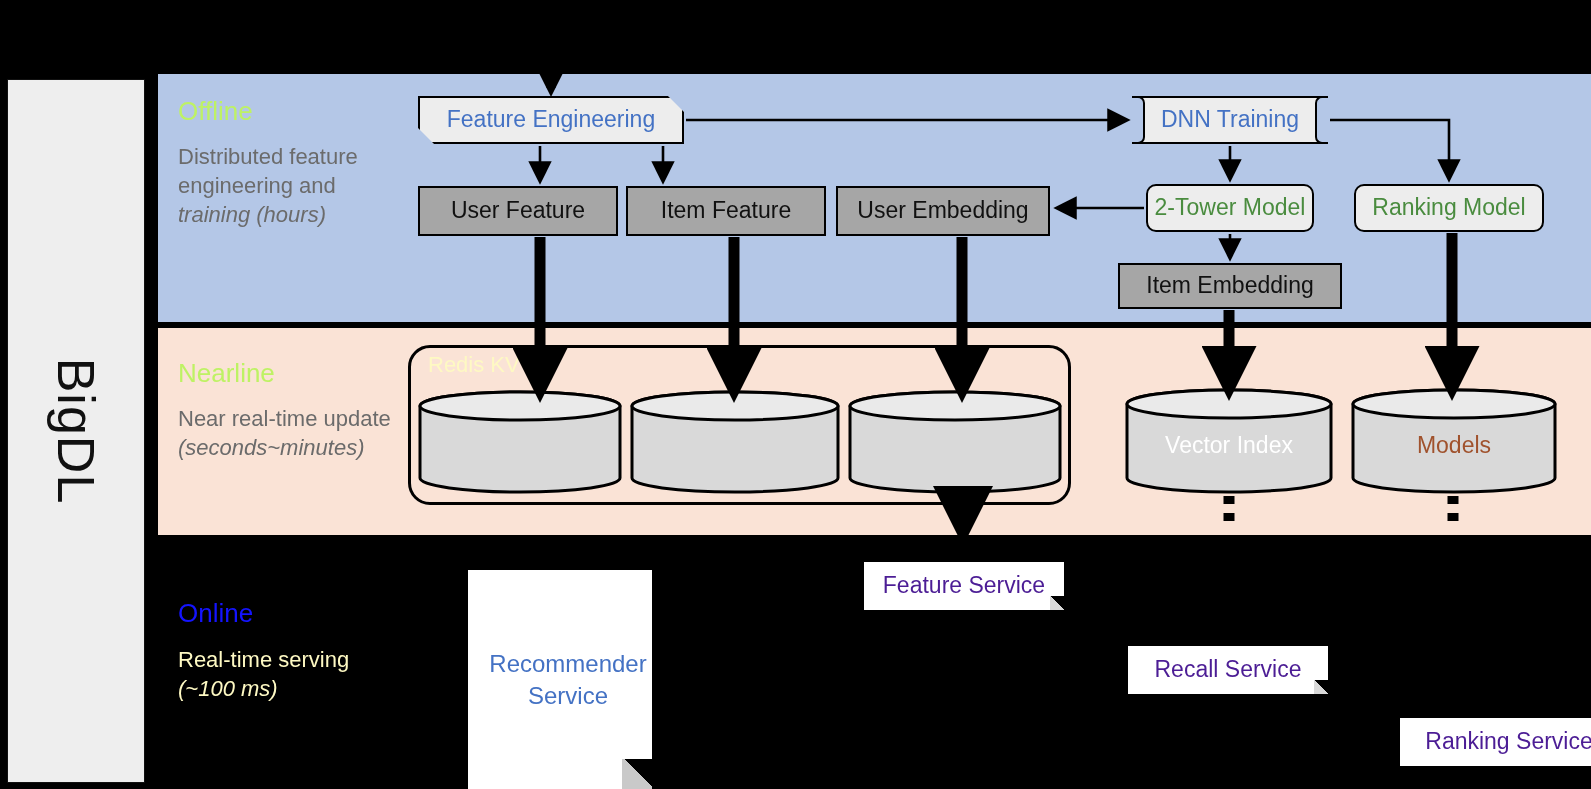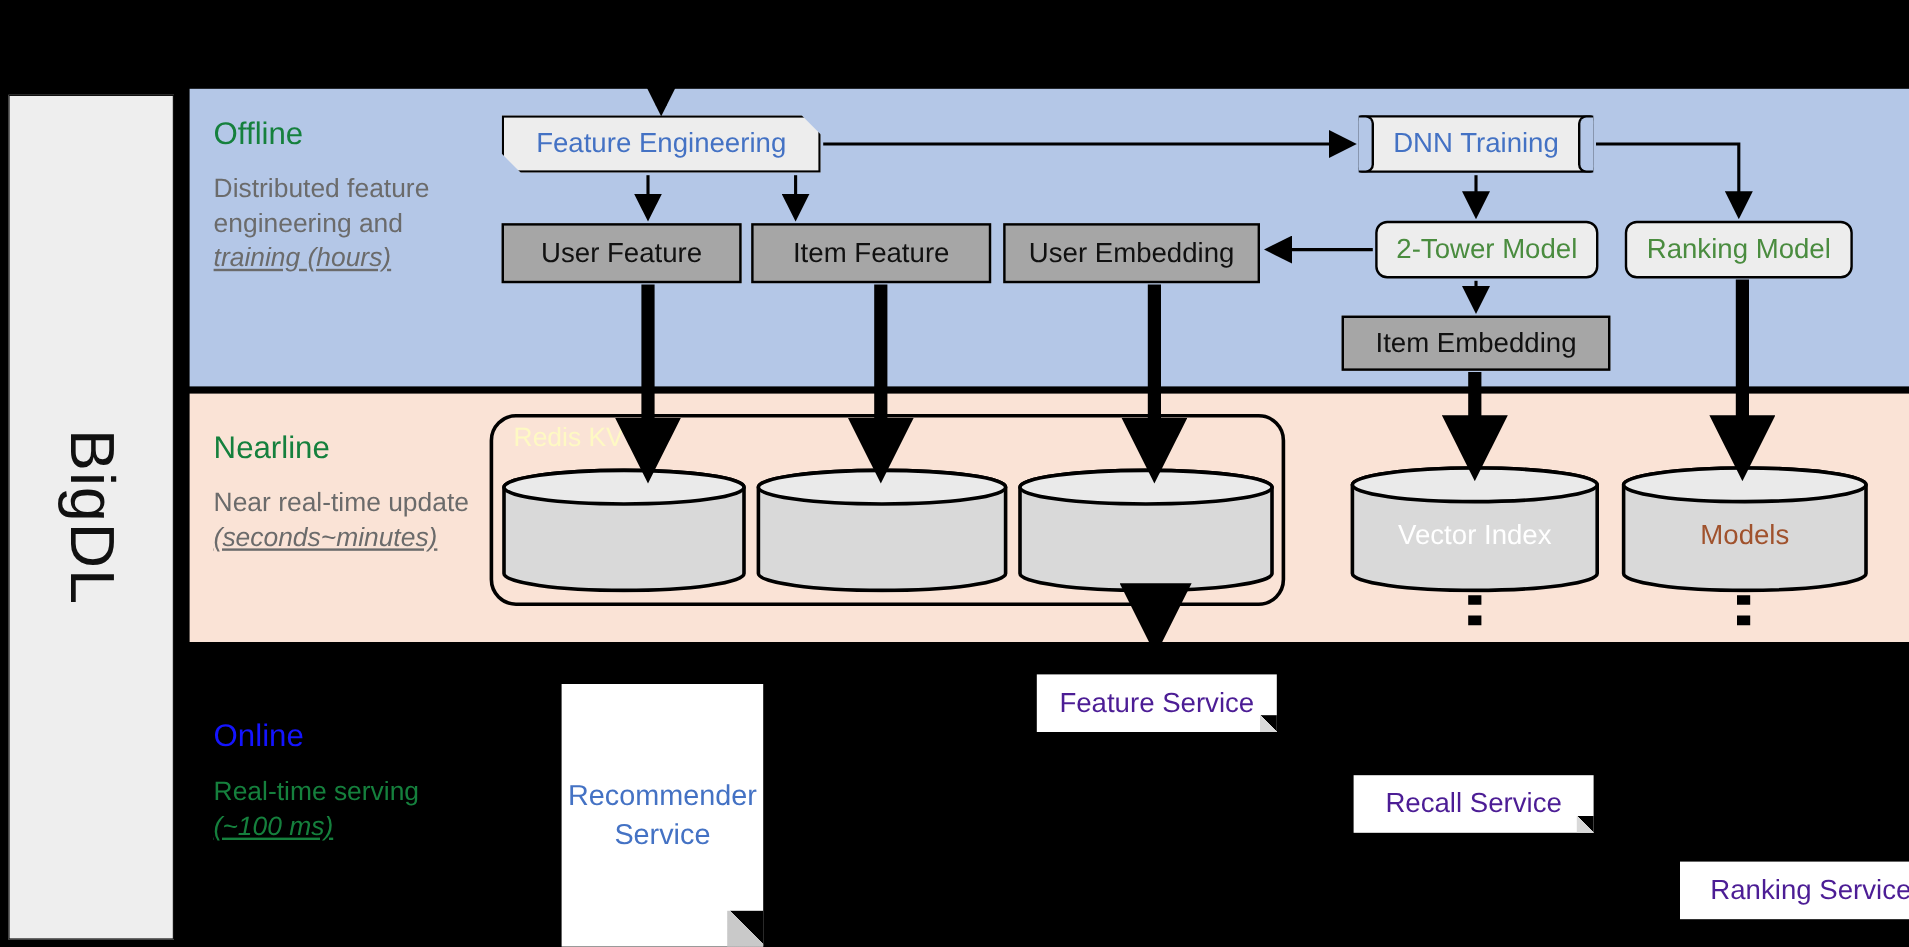--- a/index.html
+++ b/index.html
@@ -16,30 +16,30 @@
 
   
   #bigdl-rail{position:absolute;left:7px;top:79px;width:136px;height:702px;
        background:#eeeeee;border:1px solid #111;}
   #bigdl-label{position:absolute;left:50%;top:50%;
        transform:translate(-50%,-50%) rotate(90deg);
        white-space:nowrap;font-size:52px;color:#111;letter-spacing:1px;
        font-family:"Liberation Sans", sans-serif;}
 
   
-  .band-title{position:absolute;font-size:26px;color:#15803d;font-weight:400;white-space:nowrap;}
+  .band-title{position:absolute;font-size:26px;color:#bef264;font-weight:400;white-space:nowrap;}
   .band-sub{position:absolute;font-size:22px;color:#6b6b6b;line-height:1.32;width:215px;}
-  .band-sub i{font-style:italic;text-decoration:underline;}
+  .band-sub i{font-style:italic;}
 
   #offline-title{left:178px;top:96px;}
   #offline-sub{left:178px;top:142px;}
   #nearline-title{left:178px;top:358px;}
   #nearline-sub{left:178px;top:404px;}
   #online-title{left:178px;top:598px;color:#1414ff;}
-  #online-sub{left:178px;top:645px;color:#15803d;}
+  #online-sub{left:178px;top:645px;color:#fef9c3;}
 
   
   .node{position:absolute;box-sizing:border-box;display:flex;align-items:center;
         justify-content:center;text-align:center;line-height:1.12;}
 
   
   .grey-box{background:#a6a6a6;border:2.5px solid #000;color:#111;font-size:23px;justify-content:center;}
 
   
   .proc-box{background:#ededed;border:2.5px solid #000;color:#4472c4;font-size:23px;
@@ -57,21 +57,21 @@
   .round-box{background:#ededed;border:2.5px solid #000;color:#4a8c3f;font-size:23px;
        border-radius:10px;}
 
   
   .doc-box{background:#fff;color:#4c1d95;font-size:23px;}
   .doc-fold{position:absolute;right:0;bottom:0;width:14px;height:14px;
        background:linear-gradient(225deg,#000 0 48%,#d9d9d9 48% 100%);}
 
   
   .paper{position:absolute;background:#fff;color:#4472c4;font-size:24px;
-       display:flex;align-items:center;justify-content:center;text-align:center;line-height:1.3;}
+       display:flex;align-items:center;justify-content:center;text-align:center;line-height:1.3;padding-left:16px;}
   .paper-fold{position:absolute;right:0;bottom:0;width:30px;height:30px;
        background:linear-gradient(225deg,#000 0 46%,#c9c9c9 46% 100%);}
 
   
   .cyl{position:absolute;}
   .cyl svg{display:block;}
   .cyl-label{position:absolute;left:0;right:0;text-align:center;font-size:23px;}
 
   
   svg#wires{position:absolute;left:0;top:0;width:1591px;height:789px;pointer-events:none;}
@@ -117,21 +117,21 @@
   </div>
 
   <div class="node grey-box" style="left:626px;top:186px;width:200px;height:50px;">
     <span>Item Feature</span>
   </div>
 
   <div class="node grey-box" style="left:836px;top:186px;width:214px;height:50px;">
     <span>User Embedding</span>
   </div>
 
-  <div class="node round-box" style="left:1146px;top:184px;width:186px;height:48px;">
+  <div class="node round-box" style="left:1146px;top:184px;width:168px;height:48px;">
     <span>2-Tower Model</span>
   </div>
 
   <div class="node round-box" style="left:1354px;top:184px;width:190px;height:48px;">
     <span>Ranking Model</span>
   </div>
 
   <div class="node grey-box" style="left:1118px;top:263px;width:224px;height:46px;">
     <span>Item Embedding</span>
   </div>

